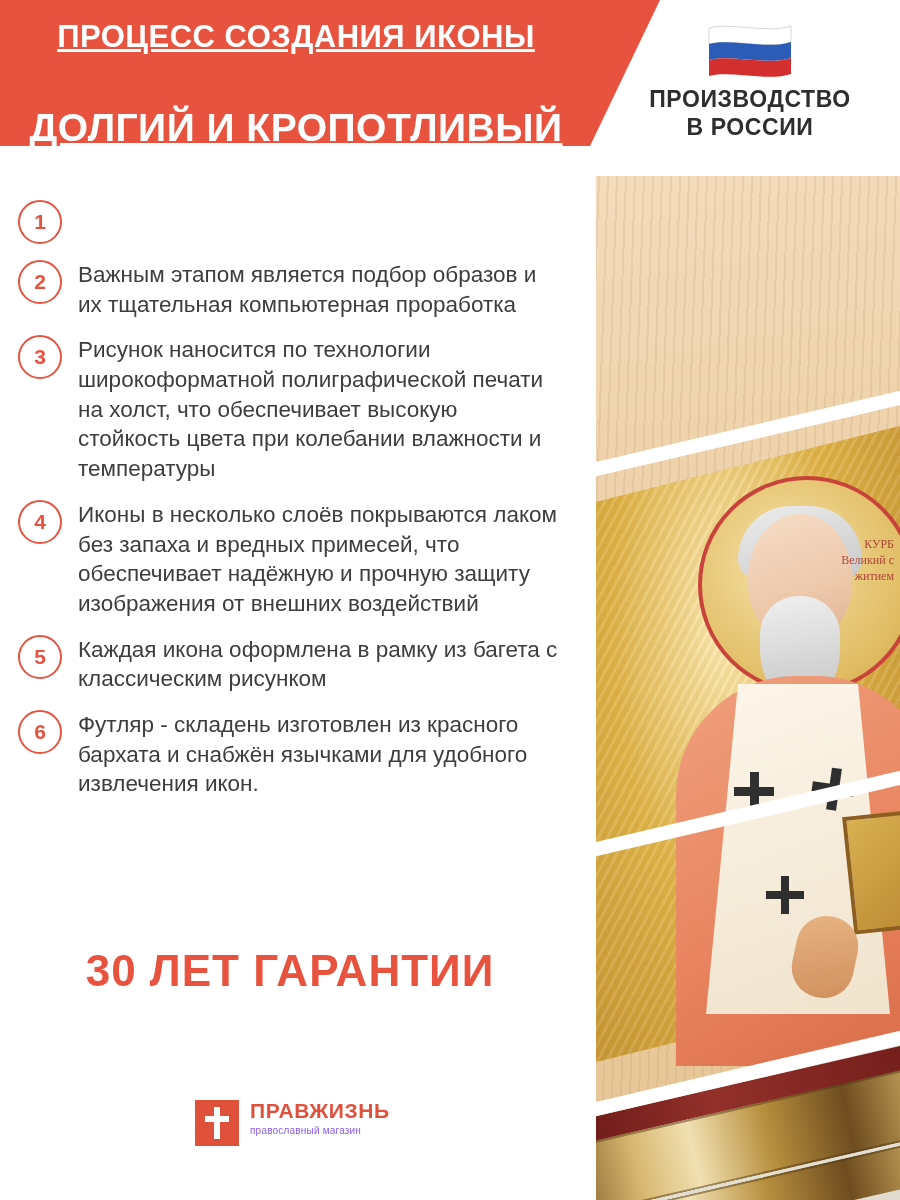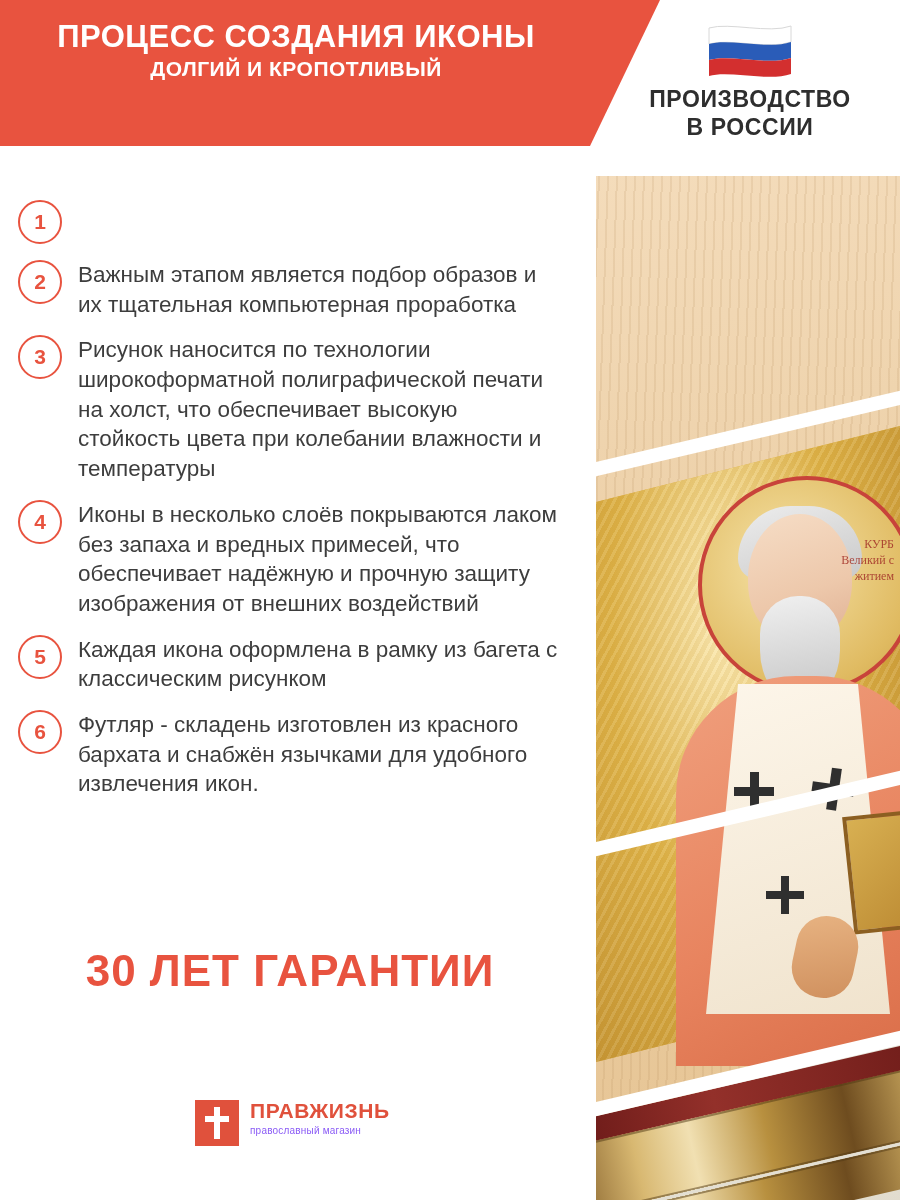--- a/index.html
+++ b/index.html
@@ -37,24 +37,26 @@
     left: 0;
     top: 18px;
     width: 592px;
     text-align: center;
     color: #ffffff;
     font-weight: bold;
     font-size: 31px;
     line-height: 1.22;
     letter-spacing: 0.5px;
     text-transform: uppercase;
+    text-decoration: underline;
   }
   .header-title .line2 {
     display: block;
-    font-size: 21px;
+    font-size: 39px;
+    margin-top: 48px;
   }
 
   
   .header-right {
     position: absolute;
     right: 0;
     top: 0;
     width: 300px;
     height: 176px;
     text-align: center;

